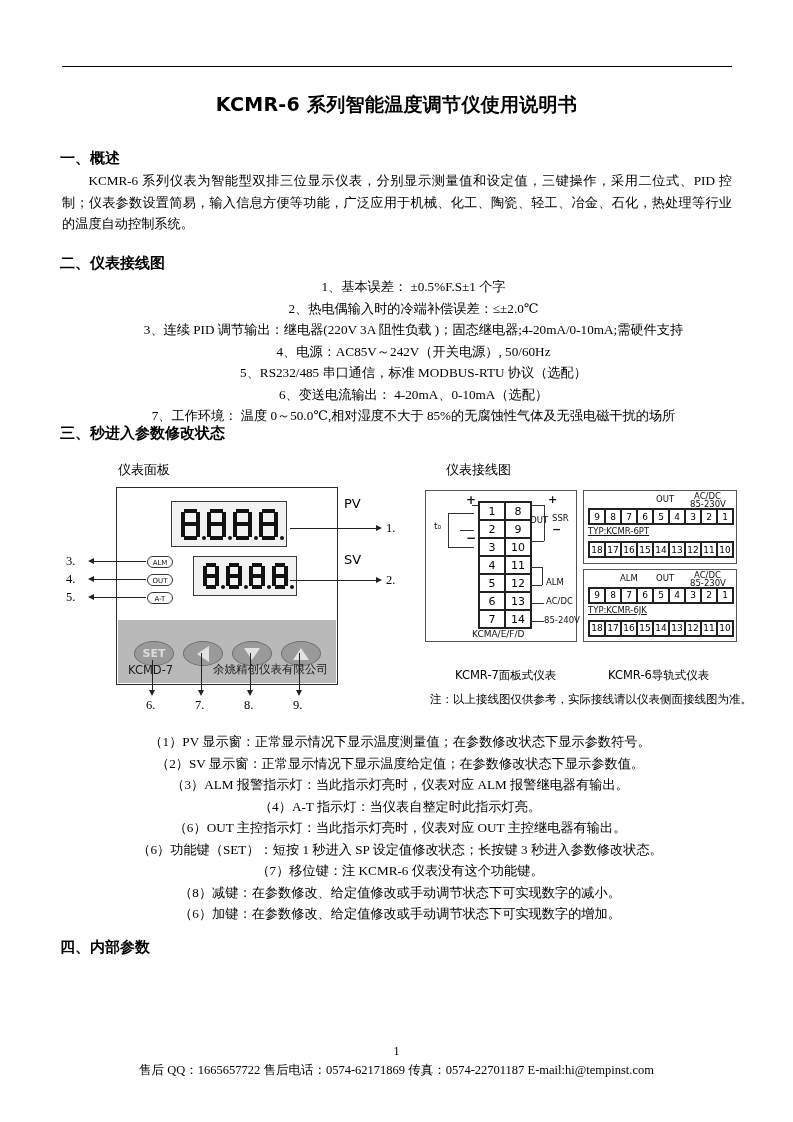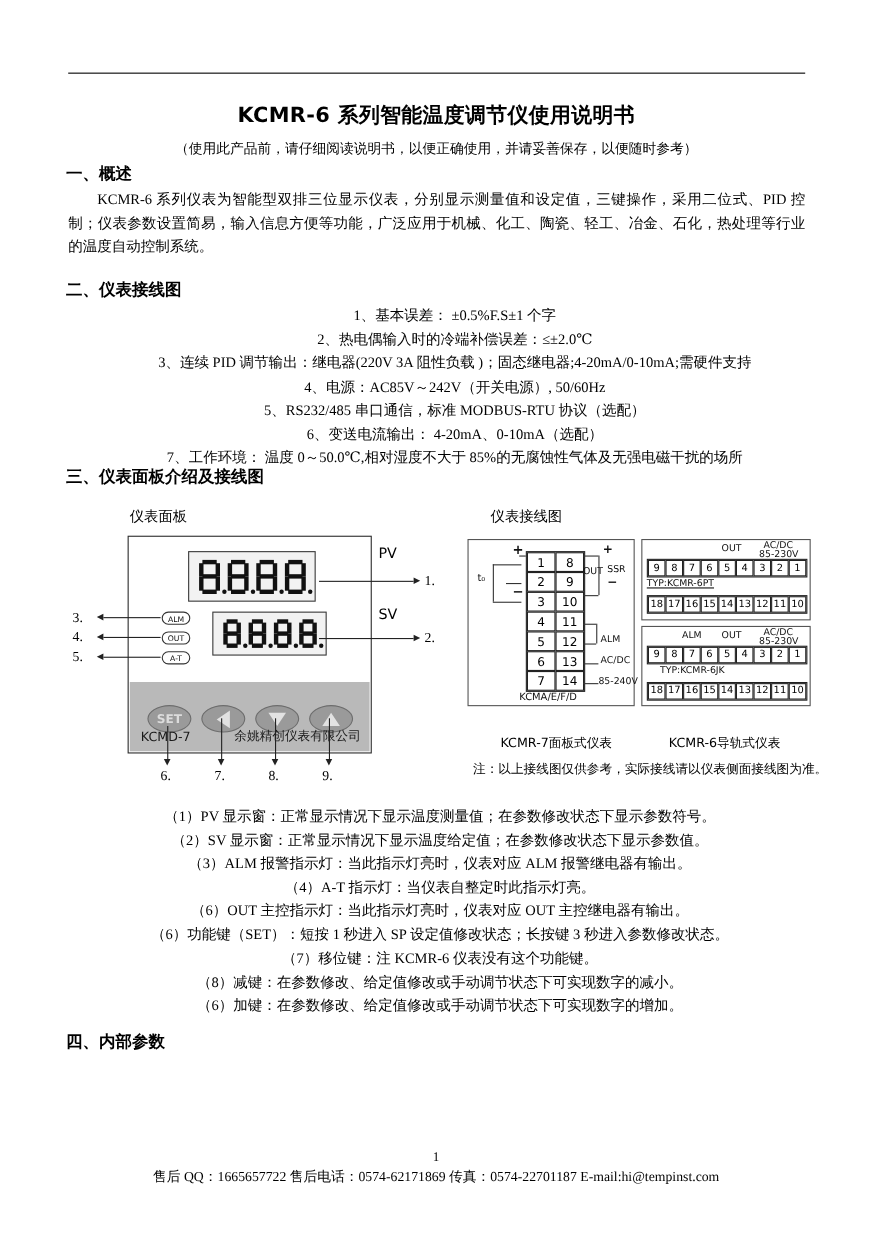--- a/index.html
+++ b/index.html
@@ -316,37 +316,36 @@
   }
 </style>
 </head>
 <body>
 
 <div class="page">
 
   <div class="hdr-rule"></div>
 
   <div class="doc-title">KCMR-6 系列智能温度调节仪使用说明书</div>
-  <div class="doc-sub">（使用此产品前，请仔细阅读说明书，以便正确使用，并请妥善保存，以便随时参考）</div>
 
   <div class="sec-h" style="top:149px;">一、概述</div>
   <div class="para indent" style="left:62px; top:170px; width:670px;">KCMR-6 系列仪表为智能型双排三位显示仪表，分别显示测量值和设定值，三键操作，采用二位式、PID 控制；仪表参数设置简易，输入信息方便等功能，广泛应用于机械、化工、陶瓷、轻工、冶金、石化，热处理等行业的温度自动控制系统。</div>
 
   <div class="sec-h" style="top:254px;">二、仪表接线图</div>
   <div class="list" style="left:72px; top:276px; width:665px;">
     <div>1、基本误差： ±0.5%F.S±1 个字</div>
     <div>2、热电偶输入时的冷端补偿误差：≤±2.0℃</div>
     <div>3、连续 PID 调节输出：继电器(220V  3A 阻性负载 )；固态继电器;4-20mA/0-10mA;需硬件支持</div>
     <div>4、电源：AC85V～242V（开关电源）, 50/60Hz</div>
     <div>5、RS232/485 串口通信，标准 MODBUS-RTU 协议（选配）</div>
     <div>6、变送电流输出： 4-20mA、0-10mA（选配）</div>
     <div>7、工作环境： 温度 0～50.0℃,相对湿度不大于 85%的无腐蚀性气体及无强电磁干扰的场所</div>
   </div>
 
-  <div class="sec-h" style="top:424px;">三、仪表面板介绍及接线图</div>
+  <div class="sec-h" style="top:424px;">三、秒进入参数修改状态</div>
 
   <div class="fig-cap" style="left:118px; top:461px;">仪表面板</div>
   <div class="fig-cap" style="left:446px; top:461px;">仪表接线图</div>
 
   <div class="panel-wrap">
     <div class="panel-body">
 
       <div class="disp pv">
         <div class="seg">
           <i class="h h1"></i>
@@ -591,21 +590,21 @@
           <span>8</span>
           <span>7</span>
           <span>6</span>
           <span>5</span>
           <span>4</span>
           <span>3</span>
           <span>2</span>
           <span>1</span>
         </div>
 
-        <div class="wb-label" style="left:4px; top:35px; margin-left:12px;">TYP:KCMR-6JK</div>
+        <div class="wb-label" style="left:4px; top:35px; text-decoration:underline;">TYP:KCMR-6JK</div>
 
         <div class="rail-row" style="left:4px; top:50px;">
           <span>18</span>
           <span>17</span>
           <span>16</span>
           <span>15</span>
           <span>14</span>
           <span>13</span>
           <span>12</span>
           <span>11</span>

